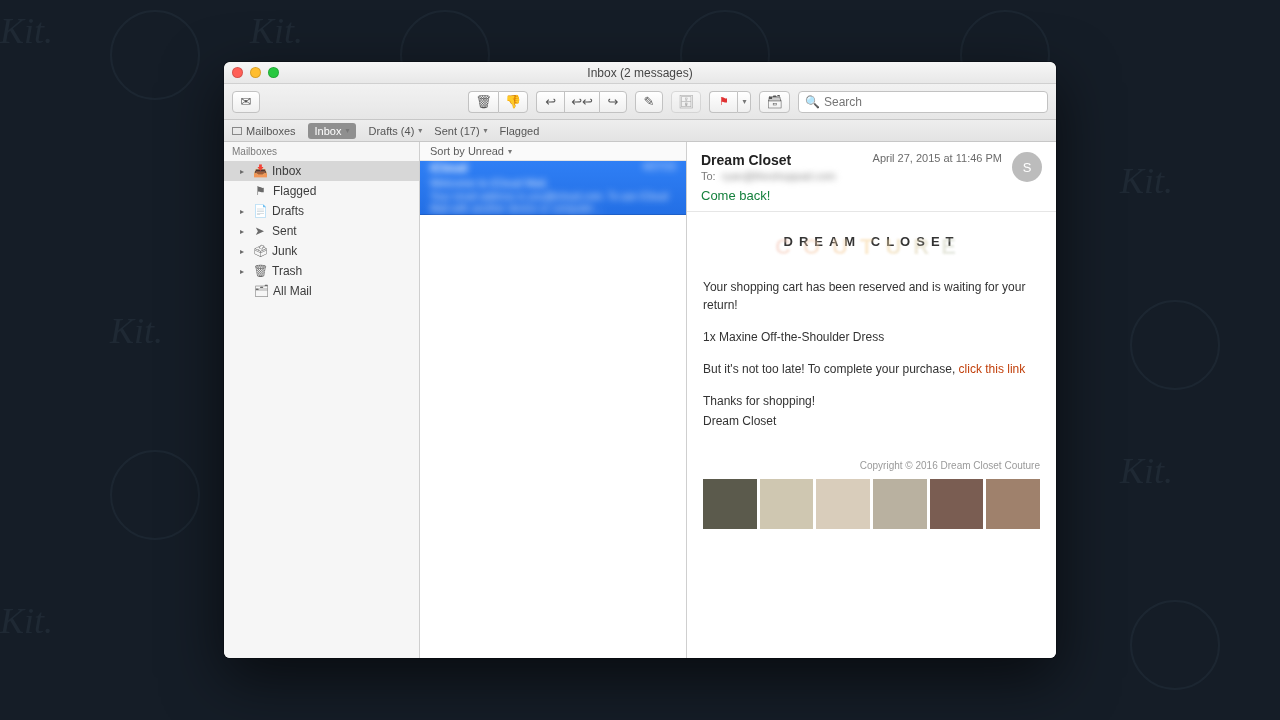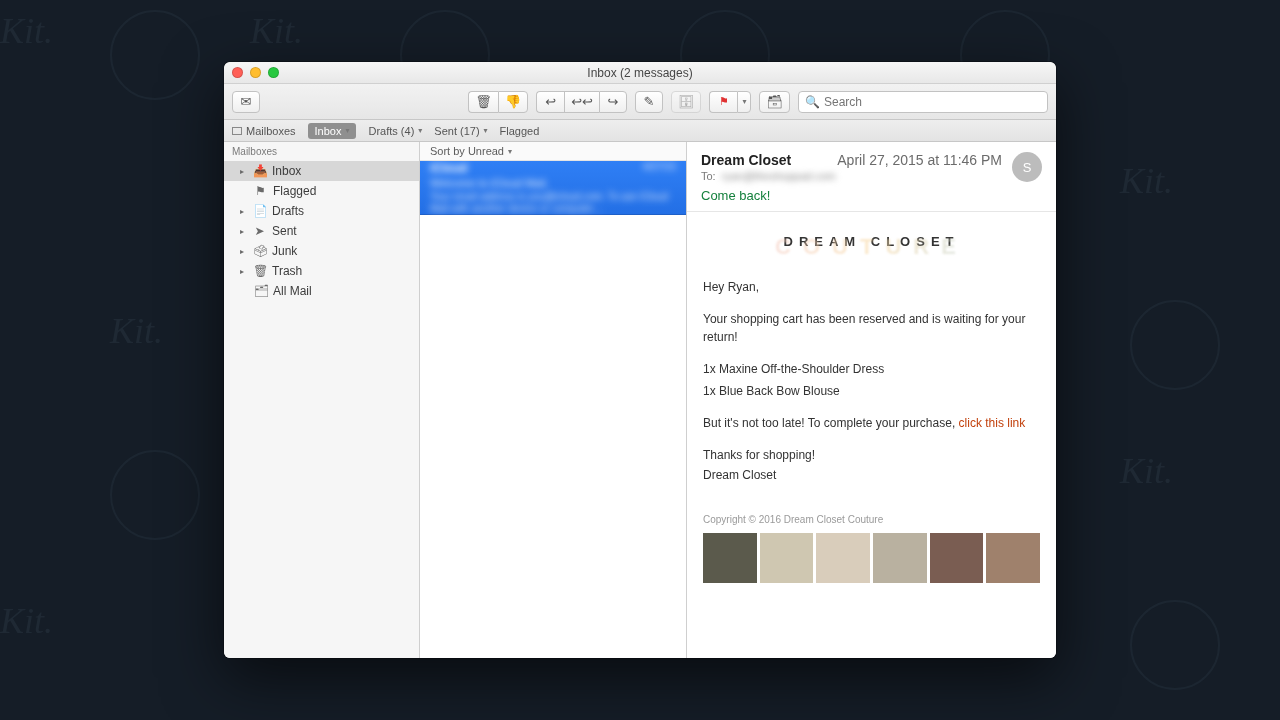--- a/index.html
+++ b/index.html
@@ -114,21 +114,21 @@
   }
   .msg .row1{display:flex; justify-content:space-between; font-weight:600; font-size:12px; filter:blur(3.5px)}
   .msg .row1 span:last-child{font-weight:400; font-size:10px; opacity:.85}
   .msg .row2{font-size:11px; opacity:.9; filter:blur(3.5px)}
   .msg .row3{font-size:10px; opacity:.8; filter:blur(3.5px); line-height:1.2}
 
   .content{flex:1; background:#fff; display:flex; flex-direction:column; min-width:0; font-size:12px; color:#333}
   .c-head{padding:10px 14px 8px; border-bottom:1px solid #e6e6e6}
   .c-toprow{display:flex; align-items:flex-start}
   .c-from{font-weight:700; font-size:14px; color:#222}
-  .c-date{margin-left:auto; font-size:14px; color:#6b6b6b}
+  .c-date{margin-left:auto; font-size:11px; color:#6b6b6b}
   .avatar{width:30px;height:30px;border-radius:50%;background:#bcbcbc;color:#fff;display:flex;align-items:center;justify-content:center;font-size:13px;margin-left:10px}
   .c-to{font-size:11px;color:#7a7a7a;margin-top:2px}
   .c-to .blurred{filter:blur(3px); color:#8a8a8a}
   .c-subj{margin-top:6px; font-size:13px; color:#15803d}
 
   .c-body{padding:14px 16px; overflow:auto; font-size:12px; line-height:1.5}
   .brand{
     text-align:center; margin:6px 0 26px;
     font-weight:700; letter-spacing:6px; color:#333; font-size:13px;
     position:relative;
@@ -136,21 +136,21 @@
   .brand::before{
     content:"COUTURE"; position:absolute; left:0; right:0; top:-2px;
     color:transparent;
     background:linear-gradient(90deg,#f3c4d6,#f7d7a0,#a6d4f0);
     -webkit-background-clip:text; background-clip:text;
     letter-spacing:12px; font-size:22px; opacity:.55; font-weight:800; filter:blur(1px);
   }
   .c-body p{margin:0 0 14px}
   .c-body b{font-weight:400}
   .c-body a{color:#c2410c; text-decoration:none}
-  .copyright{text-align:left; color:#9a9a9a; font-size:10px; margin:28px 0 6px}
+  .copyright{text-align:right; color:#9a9a9a; font-size:10px; margin:28px 0 6px}
   .thumbs{display:flex; gap:3px; justify-content:center}
   .thumbs div{width:54px;height:50px;background:#c8c2b6}
   .thumbs div:nth-child(1){background:#5b5a4c}
   .thumbs div:nth-child(2){background:#cfc7b1}
   .thumbs div:nth-child(3){background:#d9cdbb}
   .thumbs div:nth-child(4){background:#b9b1a0}
   .thumbs div:nth-child(5){background:#7a5d52}
   .thumbs div:nth-child(6){background:#9f816c}
 </style>
 </head>
@@ -317,24 +317,22 @@
             </div>
           </div>
           <span class="c-date">April 27, 2015 at 11:46 PM</span>
           <span class="avatar">S</span>
         </div>
         <div class="c-subj">Come back!</div>
       </div>
 
       <div class="c-body">
         <div class="brand">DREAM CLOSET</div>
-        <p>Hey Ryan,</p>
         <p>Your shopping cart has been reserved and is waiting for your return!</p>
         <p><b>1x Maxine Off-the-Shoulder Dress</b></p>
-        <p style="margin-top:-10px"><b>1x Blue Back Bow Blouse</b></p>
         <p>
           <span>But it's not too late! To complete your purchase, </span><a href="#">click this link</a>
         </p>
         <p style="margin-bottom:2px">Thanks for shopping!</p>
         <p>Dream Closet</p>
 
         <div class="copyright">Copyright © 2016 Dream Closet Couture</div>
         <div class="thumbs">
           <div></div>
           <div></div>

